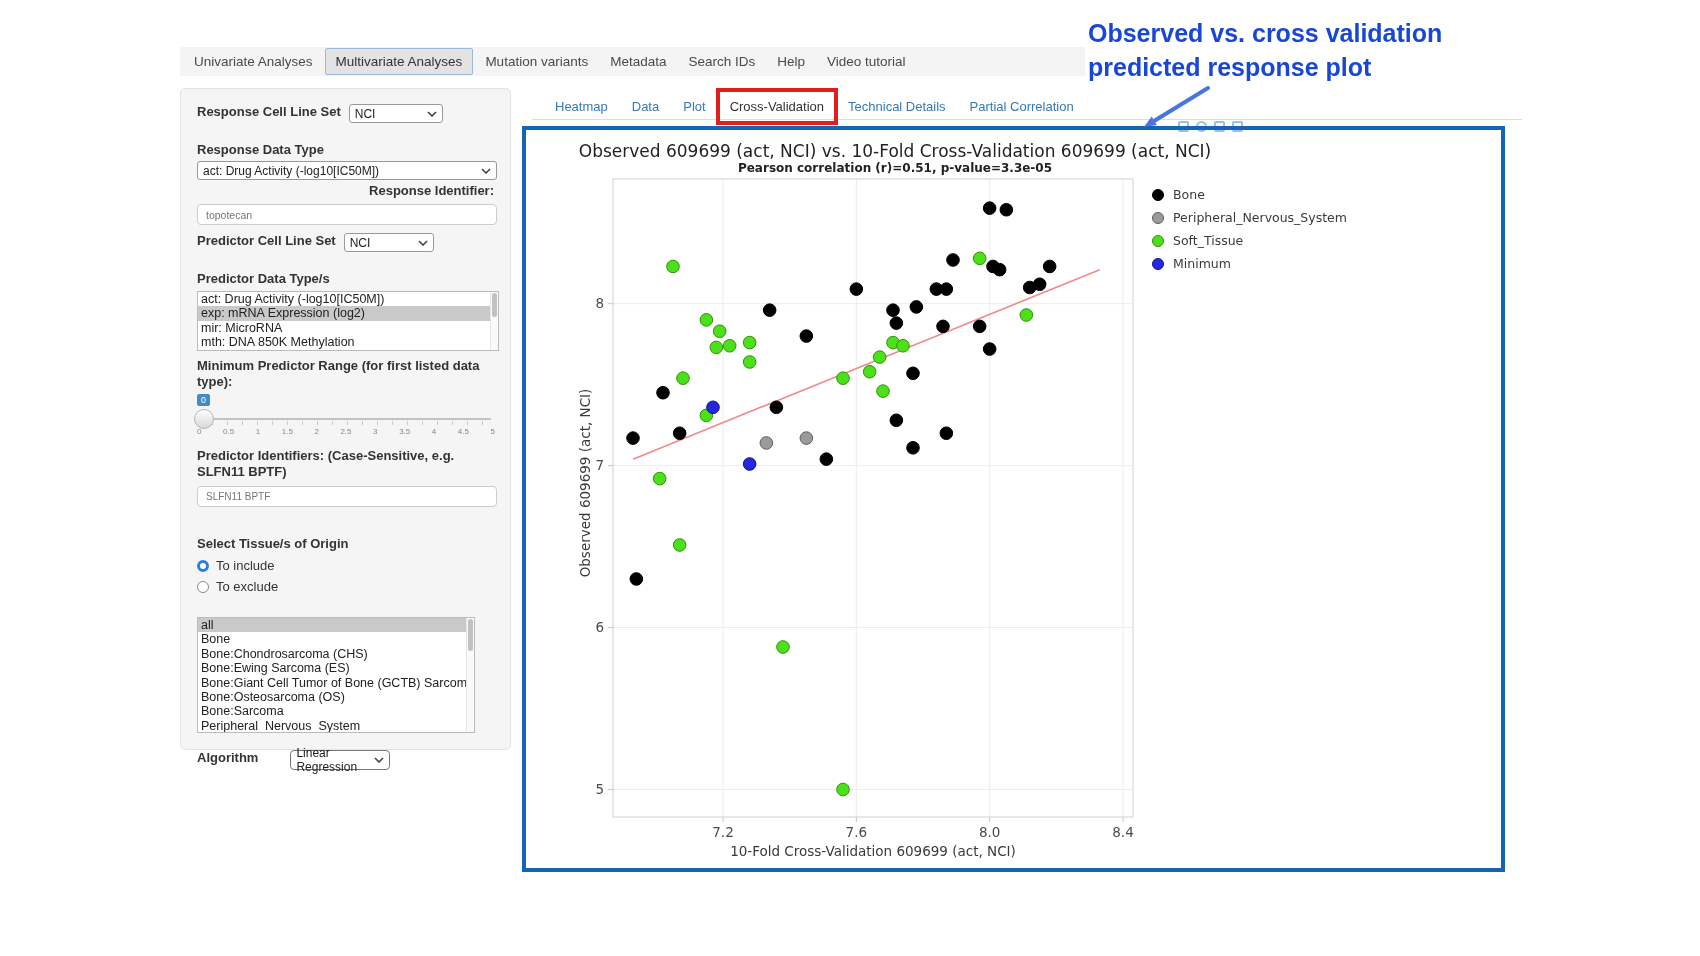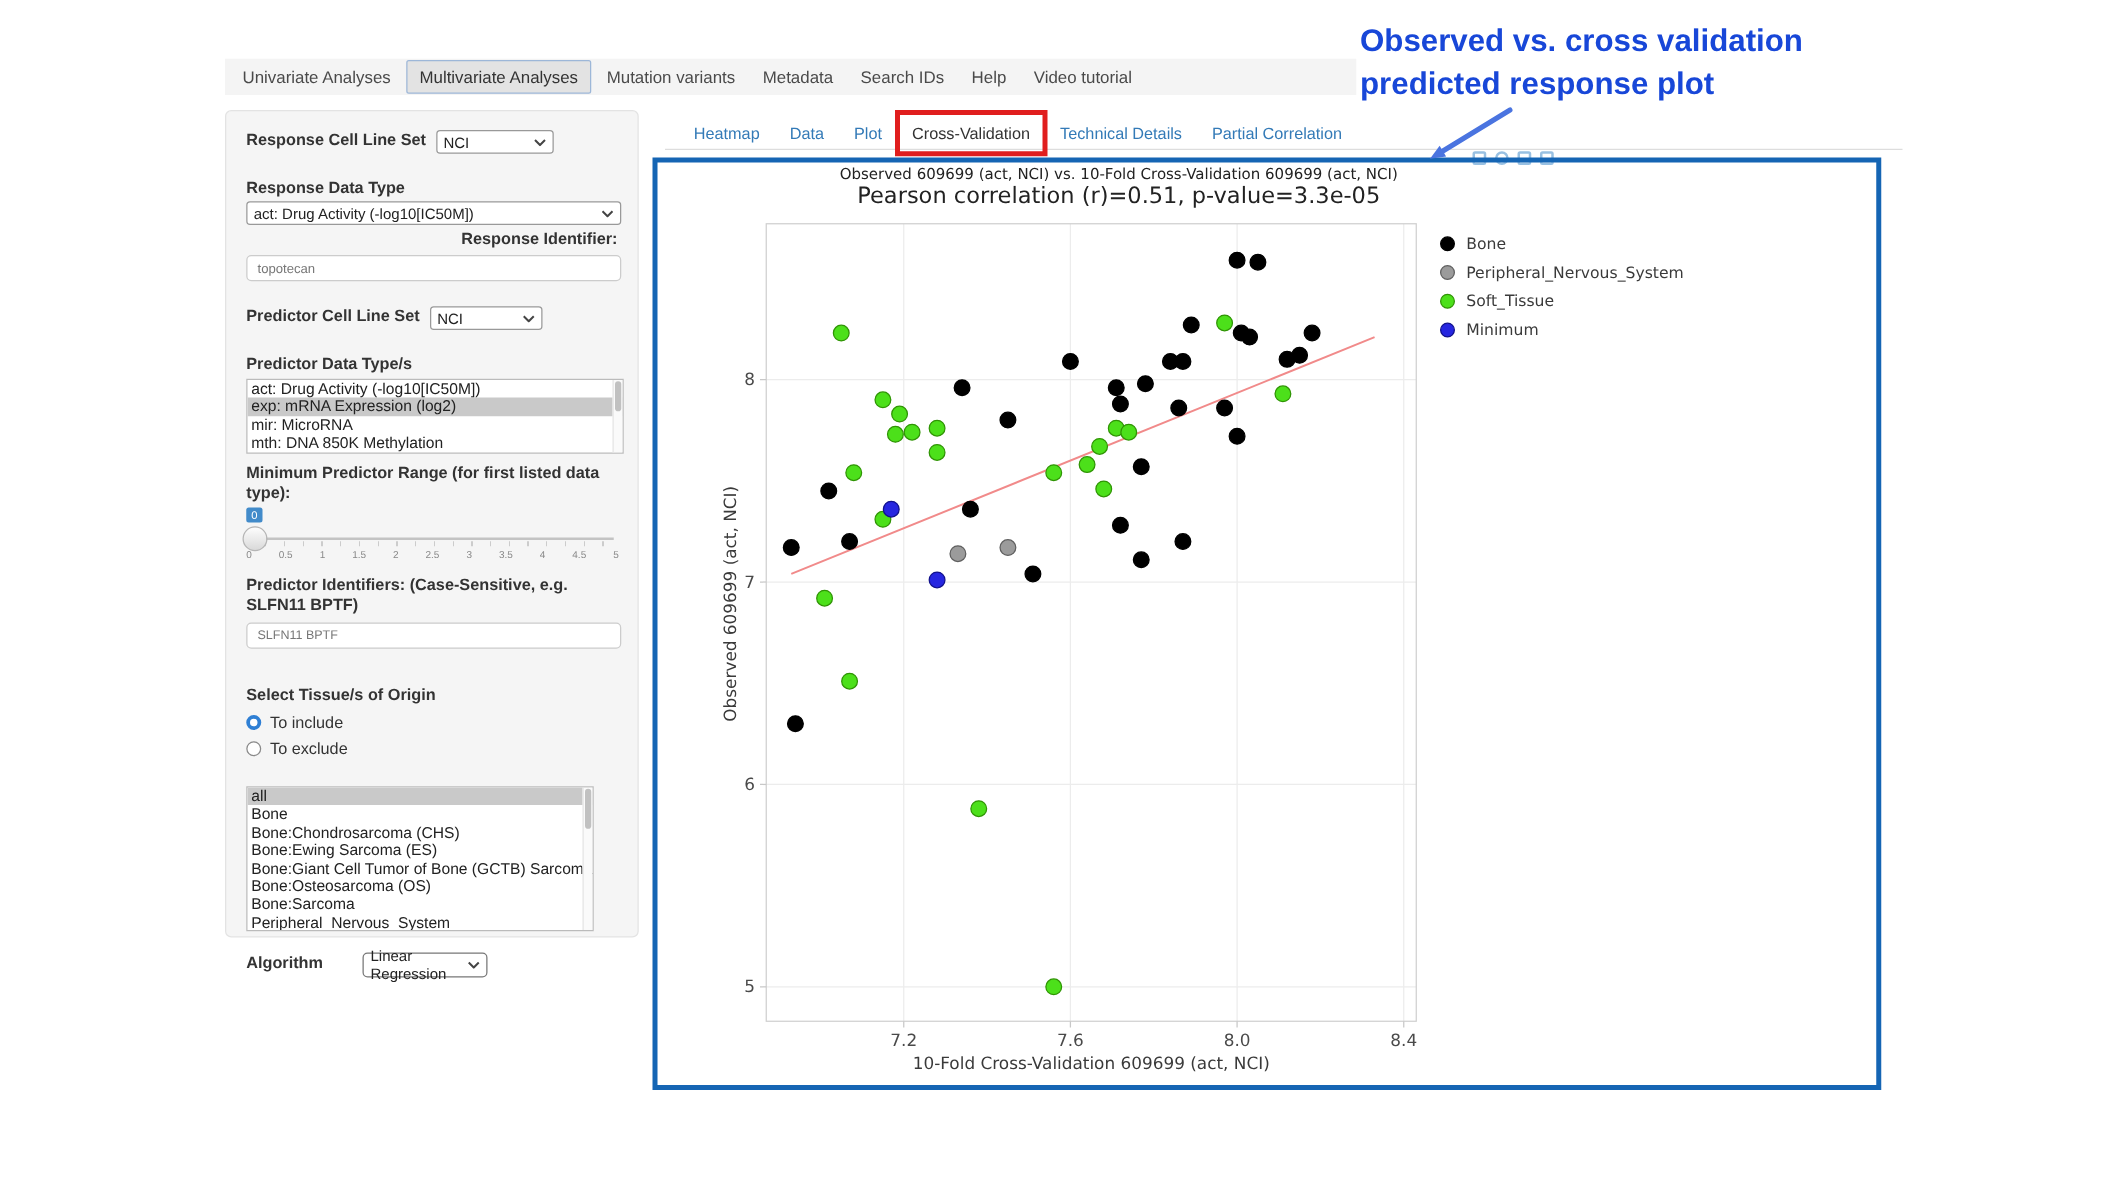--- a/index.html
+++ b/index.html
@@ -57,22 +57,22 @@
   
   .frame{left:522px;top:126px;width:983px;height:746px;border:4px solid #1565b4;
          box-sizing:border-box;z-index:6;pointer-events:none;}
   .toolbar{left:1178px;top:121px;display:flex;gap:7px;z-index:4;opacity:.8;}
   .tb-ic{width:11px;height:11px;border:2px solid #7fb1dc;border-radius:2px;box-sizing:border-box;}
   .tb-ic.round{border-radius:50%;}
 
   
   .chart-font{font-family:"DejaVu Sans",sans-serif;}
   .chart-title-block{left:560px;top:131px;width:670px;text-align:center;z-index:3;}
-  .chart-title-block .t1{font-size:12px;color:#222;line-height:17px;}
-  .chart-title-block .t2{font-size:18px;color:#222;line-height:17px;}
+  .chart-title-block .t1{font-size:17px;color:#222;line-height:17px;margin-top:12px;}
+  .chart-title-block .t2{font-size:12px;color:#222;line-height:17px;font-weight:bold;}
   .x-axis-title{left:553px;top:843px;width:640px;text-align:center;font-size:13.5px;color:#3a3a3a;}
   .y-axis-title{left:585px;top:483px;font-size:13.5px;color:#3a3a3a;white-space:nowrap;
                 transform:translate(-50%,-50%) rotate(-90deg);}
 
   
   .legend{left:1152px;top:183px;z-index:3;}
   .leg-row{display:flex;align-items:center;height:23px;}
   .leg-dot{width:12px;height:12px;border-radius:50%;margin-right:9px;box-sizing:border-box;}
   .leg-lab{font-family:"DejaVu Sans",sans-serif;font-size:12.5px;color:#3a3a3a;white-space:nowrap;}
 
@@ -111,21 +111,21 @@
     <svg width="10" height="6" viewBox="0 0 10 6">
       <path d="M1 1 L5 5 L9 1" fill="none" stroke="#444" stroke-width="1.6"></path>
       </svg>
   </div>
 
   <div class="blab" style="margin-top:3px;text-align:right;">Response Identifier:</div>
   <div class="tinput" style="width:300px;margin-top:5px;">
     <span>topotecan</span>
   </div>
 
-  <div class="inline-row" style="margin-top:20px;">
+  <div class="inline-row" style="margin-top:8px;">
     <span class="blab">Predictor Cell Line Set</span>
     <div class="sel" style="width:90px;margin-left:8px;">
       <span>NCI</span>
       <svg width="10" height="6" viewBox="0 0 10 6">
         <path d="M1 1 L5 5 L9 1" fill="none" stroke="#444" stroke-width="1.6"></path>
         </svg>
     </div>
   </div>
 
   <div class="blab" style="margin-top:19px;">Predictor Data Type/s</div>

